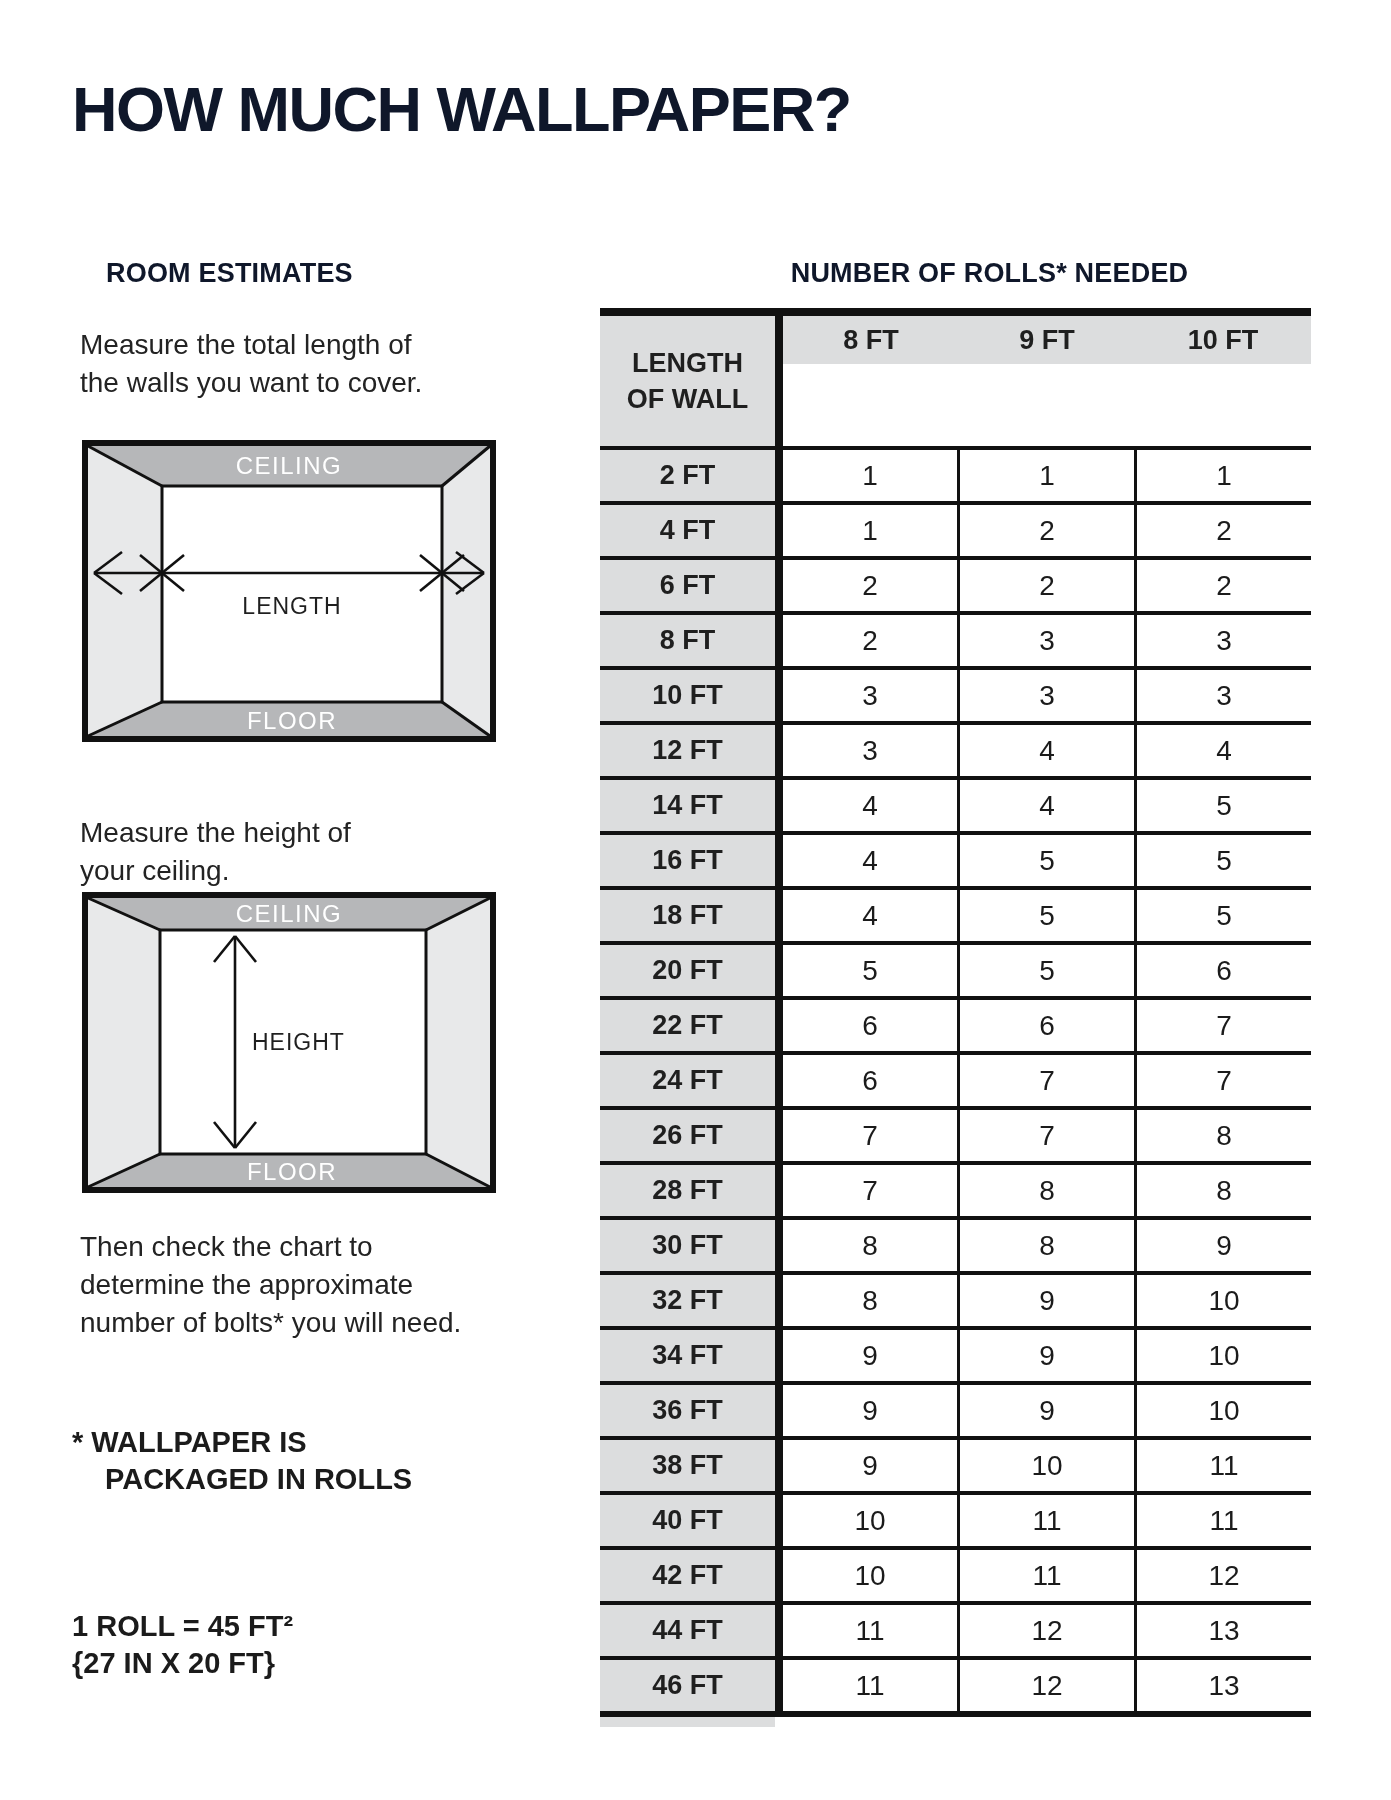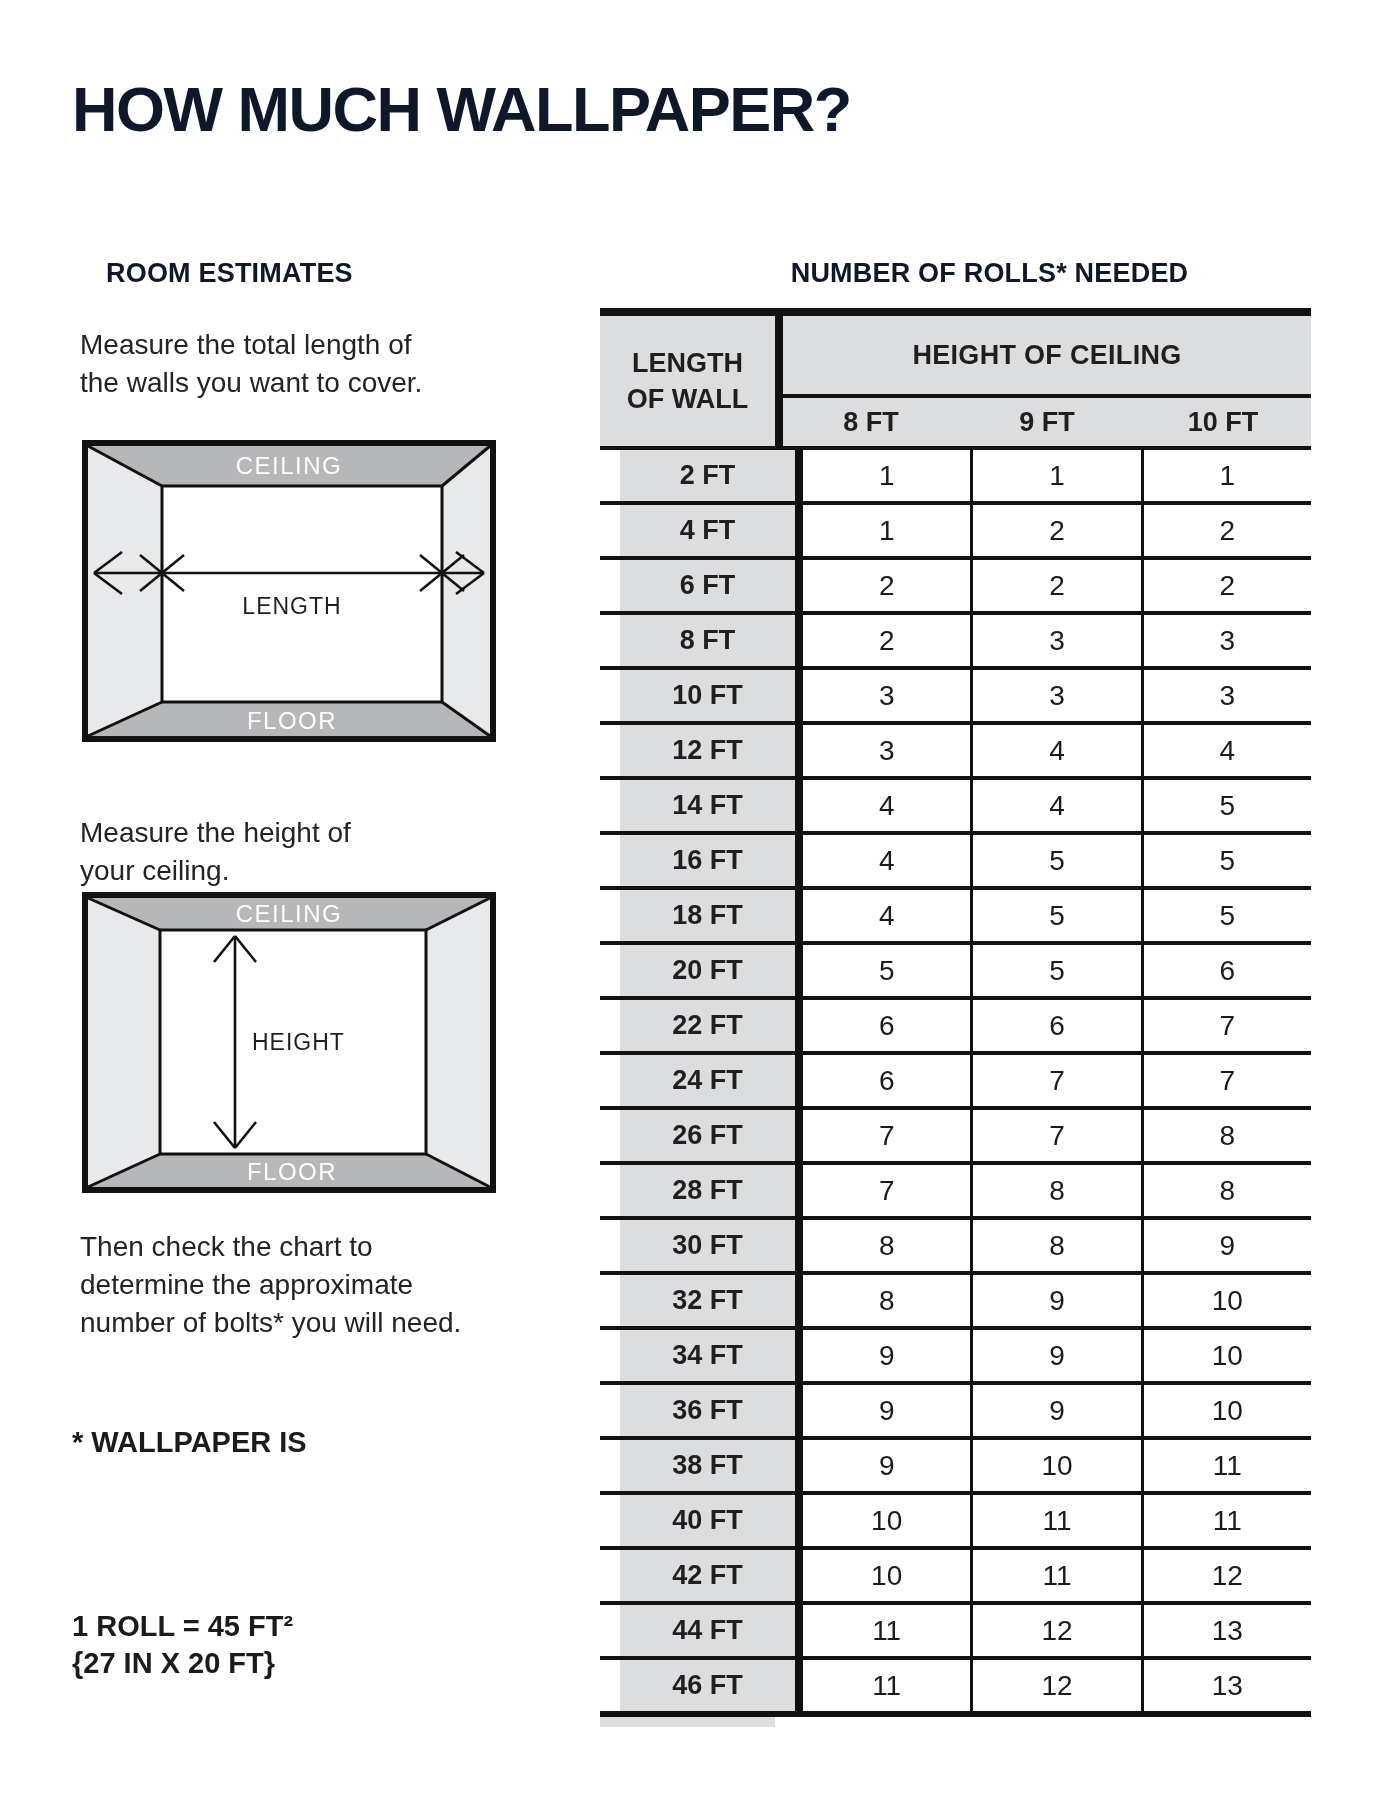--- a/index.html
+++ b/index.html
@@ -49,21 +49,21 @@
     font-size:27px;font-weight:bold;letter-spacing:0.3px;
   }
   .col-heads{height:48px;background:#DCDDDE;display:flex;}
   .col-heads .col-head{
     flex:1;display:flex;align-items:center;justify-content:center;
     font-size:27px;font-weight:bold;
   }
   .trow{display:flex;border-top:4px solid #111;height:51px;}
   .trow .rowlab{
     width:175px;background:#DCDDDE;display:flex;align-items:center;justify-content:center;
-    font-size:27px;font-weight:bold;margin-left:20px;
+    font-size:27px;font-weight:bold;
   }
   .trow .cells{flex:1;border-left:8px solid #111;display:flex;background:#fff;}
   .trow .cell{
     flex:1;display:flex;align-items:center;justify-content:center;font-size:28px;color:#1b1b1b;
   }
   .trow .cell + .cell{border-left:3px solid #111;}
   .tbottom{border-top:6px solid #111;}
   .gray-stub{width:175px;height:10px;background:#DCDDDE;}
   svg text{font-family:"Liberation Sans","DejaVu Sans",sans-serif;}
 </style>
@@ -78,20 +78,21 @@
 <div class="abs para" id="para-length">Measure the total length of
 the walls you want to cover.</div>
 <div class="abs para" id="para-height">Measure the height of
 your ceiling.</div>
 <div class="abs para" id="para-chart">Then check the chart to
 determine the approximate
 number of bolts* you will need.</div>
 
 <div class="abs footnote" id="footnote-rolls">
   <span>* WALLPAPER IS</span>
+  <span class="indent">PACKAGED IN ROLLS</span>
 </div>
 <div class="abs footnote" id="roll-size">
   <span>1 ROLL = 45 FT²</span><br>
   <span>{27 IN X 20 FT}</span>
 </div>
 
 <div class="abs diagram" id="diagram-length">
   <svg width="414" height="302" viewBox="0 0 414 302">
     <rect x="3" y="3" width="408" height="296" fill="#ffffff" stroke="#111" stroke-width="6"></rect>
     <polygon points="6,6 408,6 360,46 80,46" fill="#B6B7B9"></polygon>
@@ -143,21 +144,20 @@
     </g>
     <text x="170" y="158" fill="#1f1f1f" font-size="23" letter-spacing="1" text-anchor="start">HEIGHT</text>
   </svg>
 </div>
 
 <div class="abs" id="rolls-table">
   <div class="thead">
     <div class="corner">LENGTH
 OF WALL</div>
     <div class="head-right">
-      <div class="group-head">HEIGHT OF CEILING</div>
       <div class="col-heads">
         <div class="col-head">8 FT</div>
         <div class="col-head">9 FT</div>
         <div class="col-head">10 FT</div>
       </div>
     </div>
   </div>
   <div id="table-body">
       <div class="trow">
         <div class="rowlab">2 FT</div>

